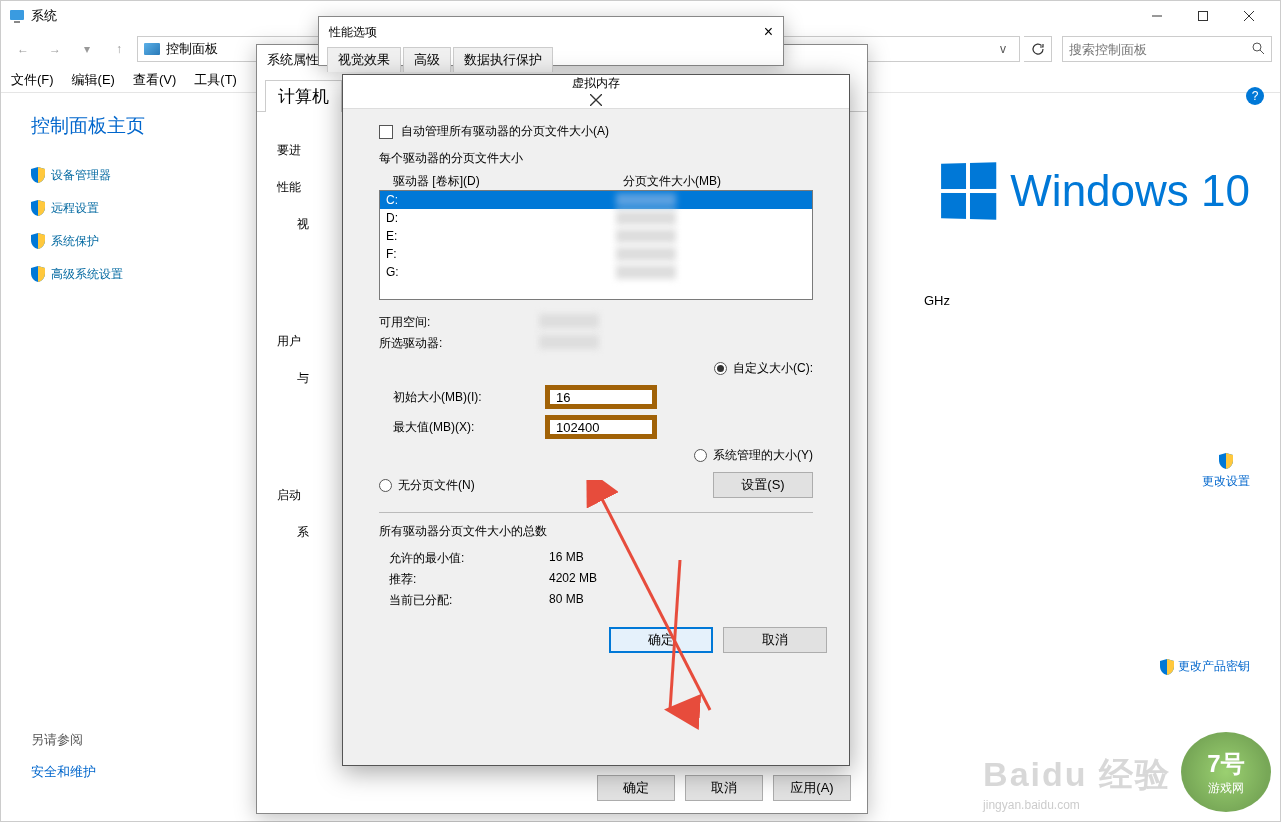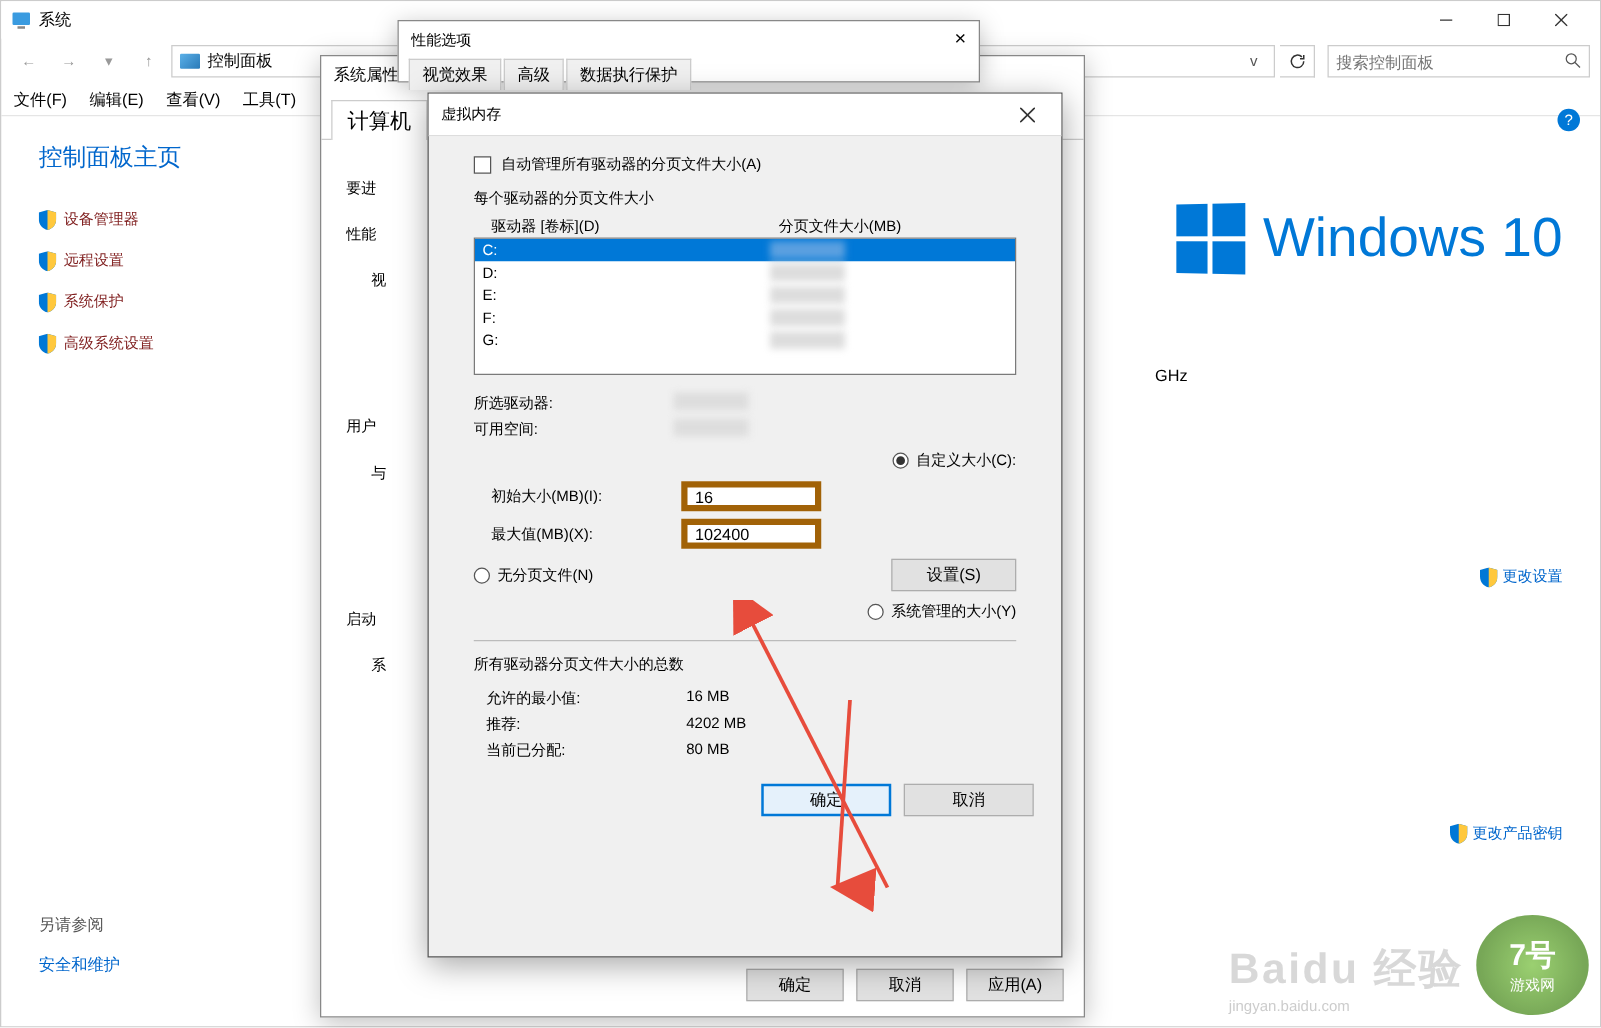--- a/index.html
+++ b/index.html
@@ -24,34 +24,34 @@
 .search-bar { width:210px; height:26px; border:1px solid #ccc; display:flex; align-items:center; padding:0 6px; margin-left:6px; background:#fff; }
 .search-bar input { flex:1; border:none; outline:none; font-size:13px; color:#888; }
 .search-icon { color:#555; }
 
 .menu-row { height:26px; display:flex; align-items:center; padding:0 10px; gap:18px; border-bottom:1px solid #e5e5e5; }
 .menu-item { font-size:13px; }
 
 .content-area { display:flex; height: calc(100% - 92px); position:relative; }
 .sidebar { width:250px; padding:20px 30px; }
 .cp-home { color:#0066cc; font-size:19px; margin-bottom:28px; display:block; }
-.sb-link { display:flex; align-items:center; gap:6px; margin-bottom:16px; color:#7f1d1d; font-size:13px; }
+.sb-link { display:flex; align-items:flex-start; gap:6px; margin-bottom:16px; color:#0369a1; font-size:13px; }
 .shield-icon { width:14px; height:16px; }
 .see-also { position:absolute; bottom:40px; left:30px; }
 .see-also .hdr { font-size:13px; color:#555; margin-bottom:14px; }
 .see-also .lnk { color:#0066cc; font-size:13px; }
 
 .main-panel { flex:1; padding:20px 30px; position:relative; }
 .win10-logo { position:absolute; right:30px; top:70px; display:flex; align-items:center; gap:14px; }
 .win10-sq { width:56px; height:56px; display:grid; grid-template:1fr 1fr/1fr 1fr; gap:4px; transform:perspective(200px) rotateY(-10deg); }
 .win10-sq span { background:#0078d7; }
 .win10-txt { font-size:44px; color:#0078d7; font-weight:300; }
 .ghz { position:absolute; right:330px; top:200px; font-size:13px; }
 .chg-link { position:absolute; right:30px; display:flex; align-items:center; gap:4px; color:#0066cc; font-size:13px; }
-.chg-link.top { top:360px; }
+.chg-link.top { top:360px;flex-direction:column; }
 .chg-link.bot { top:565px; }
 .help-icon { position:absolute; right:16px; top:-6px; width:18px; height:18px; border-radius:50%; background:#0078d7; color:#fff; text-align:center; line-height:18px; font-size:12px; }
 
 
 .sysprops { position:absolute; left:256px; top:44px; width:612px; height:770px; background:#fff; border:1px solid #888; box-shadow:0 4px 20px rgba(0,0,0,0.25); }
 .dlg-title { height:30px; display:flex; align-items:center; padding:0 10px; font-size:13px; }
 .tabs { display:flex; border-bottom:1px solid #ccc; padding:0 8px; margin-top:4px; }
 .tab { padding:4px 12px; border:1px solid #ccc; border-bottom:none; margin-right:2px; background:#f0f0f0; font-size:17px; }
 .tab.sel { background:#fff; position:relative; top:1px; }
 .dlg-body { padding:20px; font-size:13px; }
@@ -60,21 +60,21 @@
 .std-btn.primary { border:2px solid #0078d7; background:#e5f1fb; }
 
 
 .perfopts { position:absolute; left:318px; top:16px; width:466px; height:50px; background:#fff; border:1px solid #888; box-shadow:0 4px 20px rgba(0,0,0,0.25); z-index:5; }
 .perfopts .dlg-title { justify-content:space-between; }
 .perf-tabs { display:flex; padding:0 8px; gap:2px; }
 .perf-tab { padding:3px 10px; border:1px solid #ccc; border-bottom:none; font-size:13px; background:#f0f0f0; }
 
 
 .vmem { position:absolute; left:342px; top:74px; width:508px; height:692px; background:#f0f0f0; border:1px solid #555; box-shadow:0 6px 24px rgba(0,0,0,0.35); z-index:10; }
-.vmem .dlg-title { background:#fff; height:34px; justify-content:space-between; border-bottom:1px solid #ddd; }
+.vmem .dlg-title { background:#fff; height:34px; justify-content:space-between; border-bottom:1px solid #ddd;flex-direction:column; }
 .vmem .close-x { width:34px; height:34px; display:flex; align-items:center; justify-content:center; }
 .vm-body { padding:14px 36px; font-size:13px; }
 .chk-row { display:flex; align-items:center; gap:8px; margin-bottom:10px; }
 .chkbox { width:14px; height:14px; border:1px solid #555; background:#fff; }
 .section-lbl { margin-bottom:4px; }
 .drive-hdr { display:flex; padding:0 4px; margin-top:6px; }
 .drive-hdr span:first-child { width:230px; }
 .drive-list { border:1px solid #7a7a7a; background:#fff; height:110px; overflow:hidden; }
 .drow { padding:2px 6px; display:flex; }
 .drow.sel { background:#0078d7; color:#fff; }
@@ -304,52 +304,52 @@
           <span class="blur-blob"></span>
         </div>
       <div class="drow">
           <span class="dl">G:</span>
           <span class="blur-blob"></span>
         </div>
     </div>
 
     <div class="sel-drive">
       <div class="kv">
+          <span class="k">可用空间:</span>
+          <span class="blur-blob"></span>
+        </div>
+      <div class="kv">
           <span class="k">所选驱动器:</span>
-          <span class="blur-blob"></span>
-        </div>
-      <div class="kv">
-          <span class="k">可用空间:</span>
           <span class="blur-blob"></span>
         </div>
     </div>
 
     <div class="radio-row">
       <span class="radio sel"></span>
       <span>自定义大小(C):</span>
     </div>
     <div class="size-row">
       <span class="lbl">初始大小(MB)(I):</span>
       <input class="size-input" value="16" style="">
     </div>
     <div class="size-row">
       <span class="lbl">最大值(MB)(X):</span>
       <input class="size-input" value="102400" style="">
     </div>
 
+    <div class="radio-row">
+      <span class="radio"></span>
+      <span>系统管理的大小(Y)</span>
+    </div>
     <div class="radio-row" style="justify-content:space-between;">
       <span style="display:flex;align-items:center;gap:6px;">
         <span class="radio"></span>
         <span>无分页文件(N)</span>
       </span>
       <button class="std-btn" style="width:100px">设置(S)</button>
-    </div>
-    <div class="radio-row">
-      <span class="radio"></span>
-      <span>系统管理的大小(Y)</span>
     </div>
 
     <hr class="hr">
     <div class="section-lbl">所有驱动器分页文件大小的总数</div>
     <div class="totals" style="margin:10px 0 0 10px;">
       <div class="kv">
           <span class="k">允许的最小值:</span>
           <span>16 MB</span>
         </div>
       <div class="kv">

